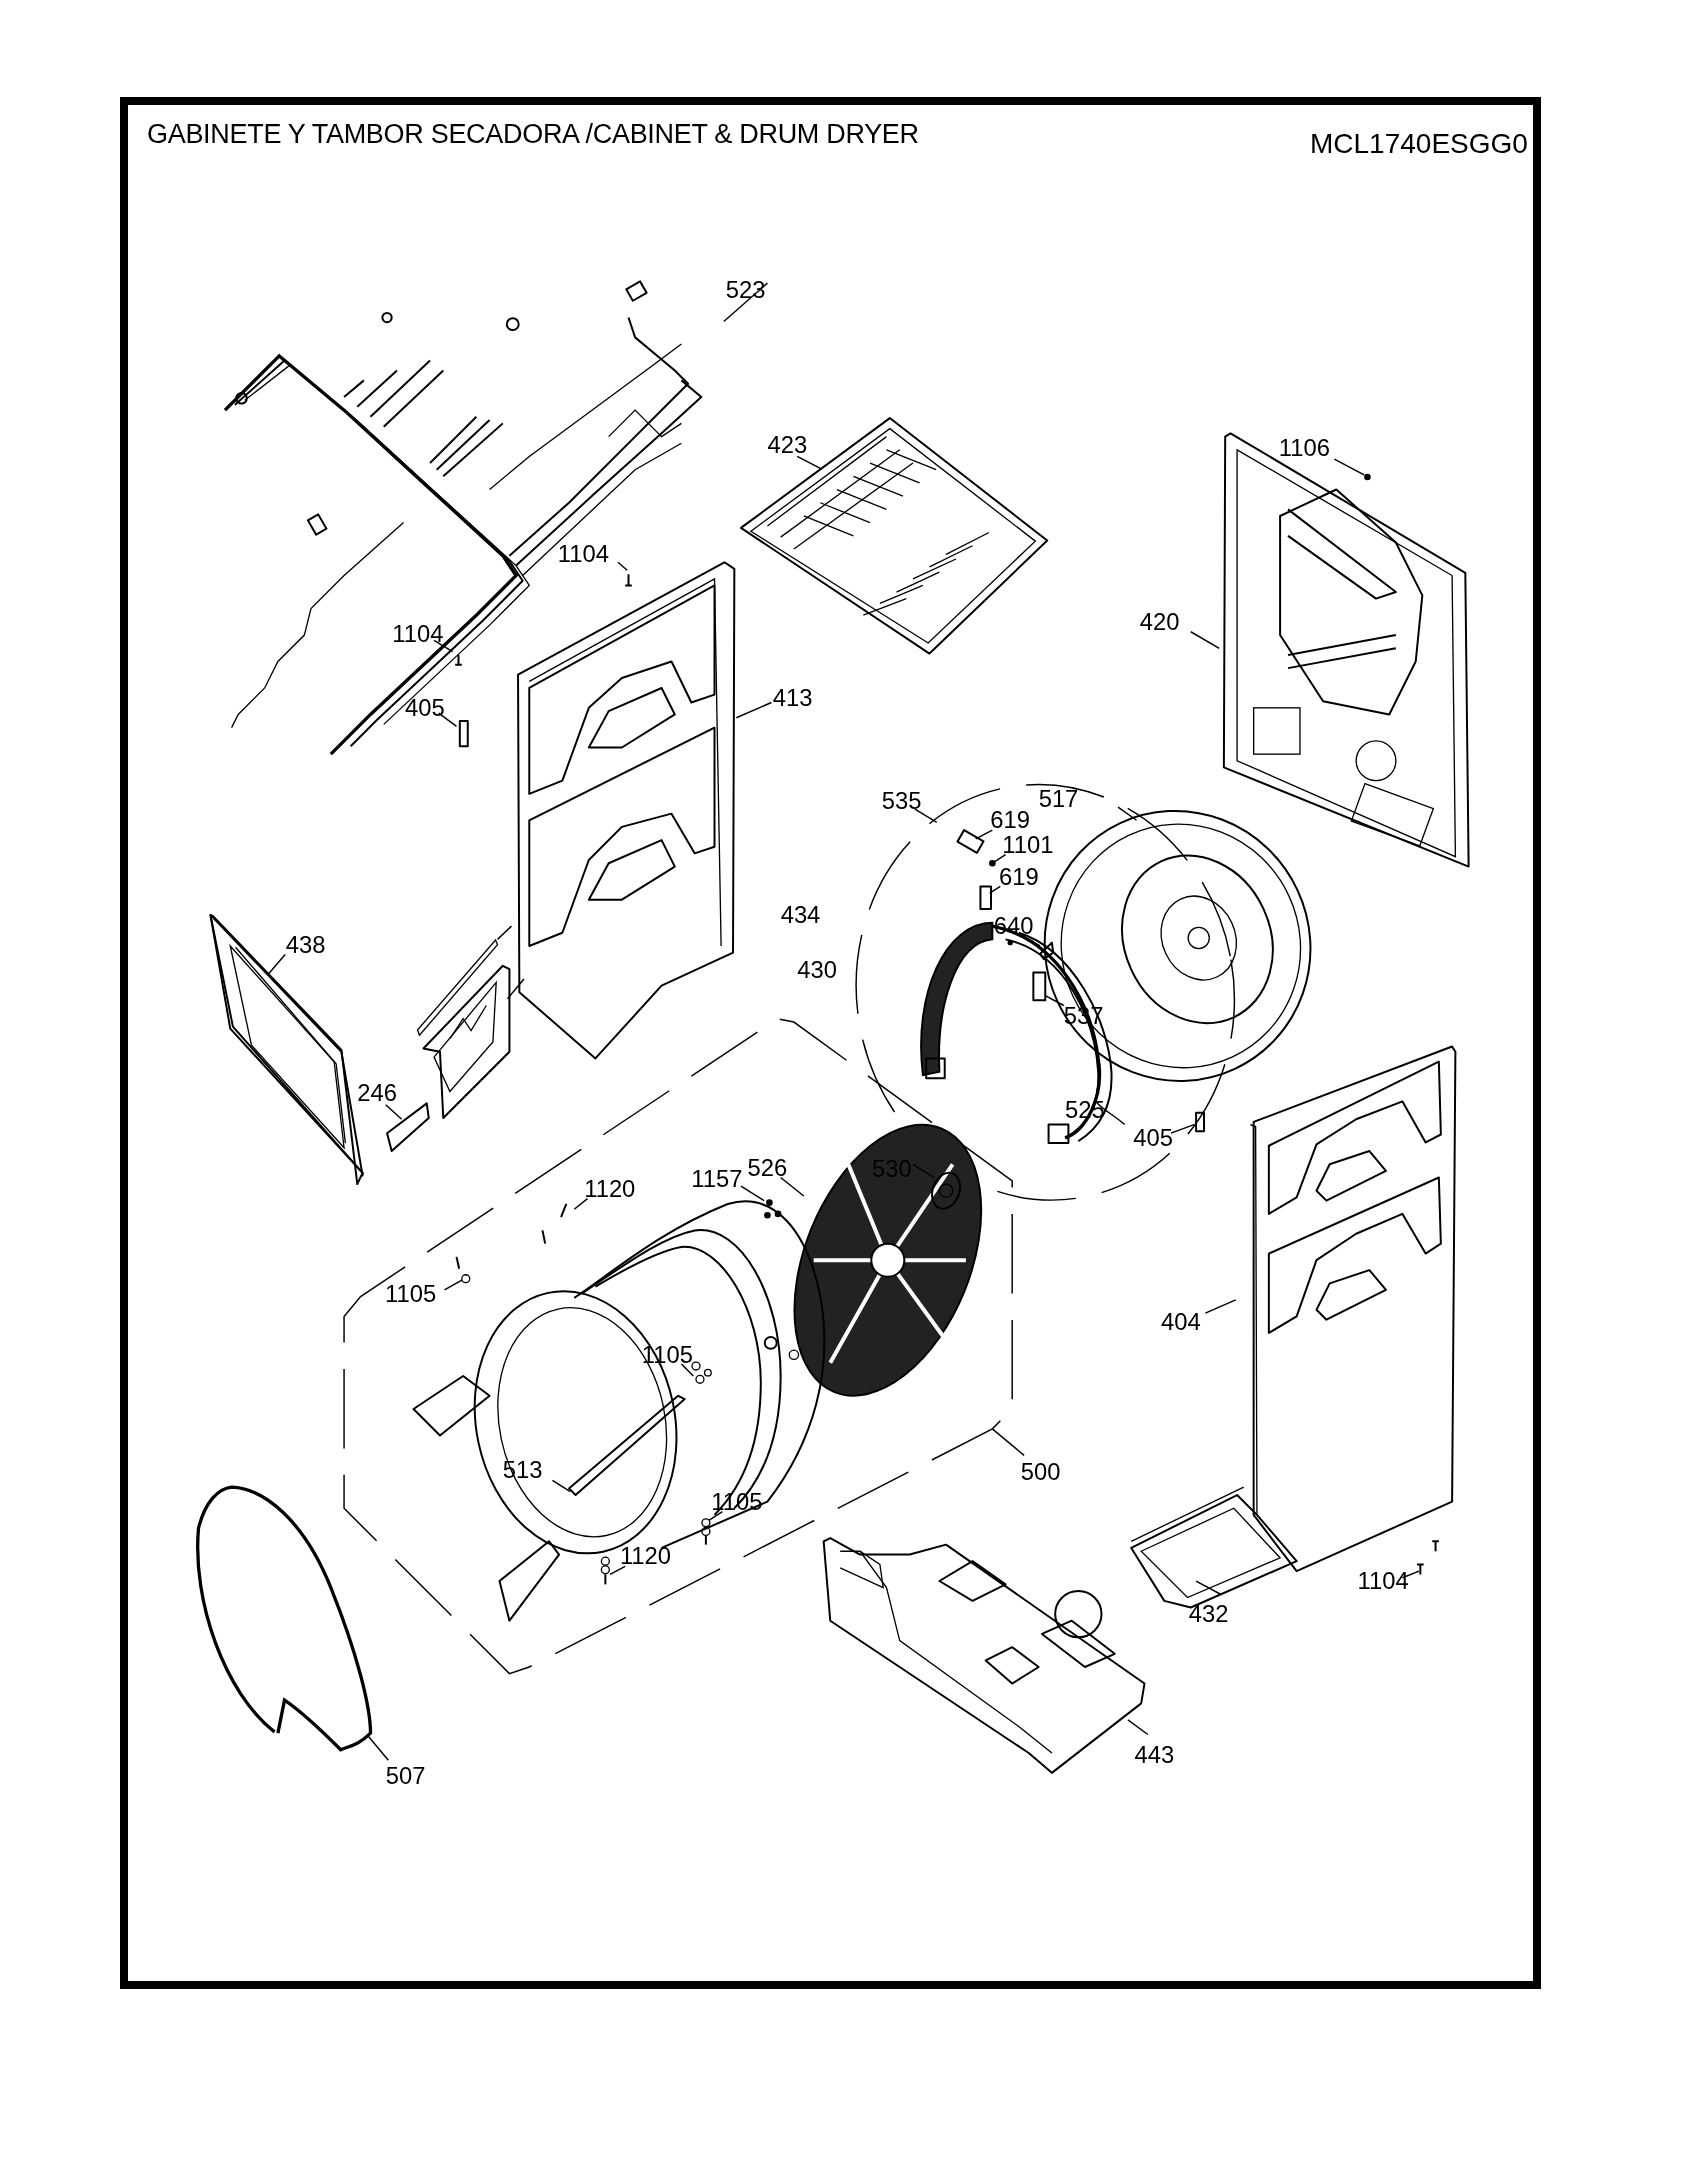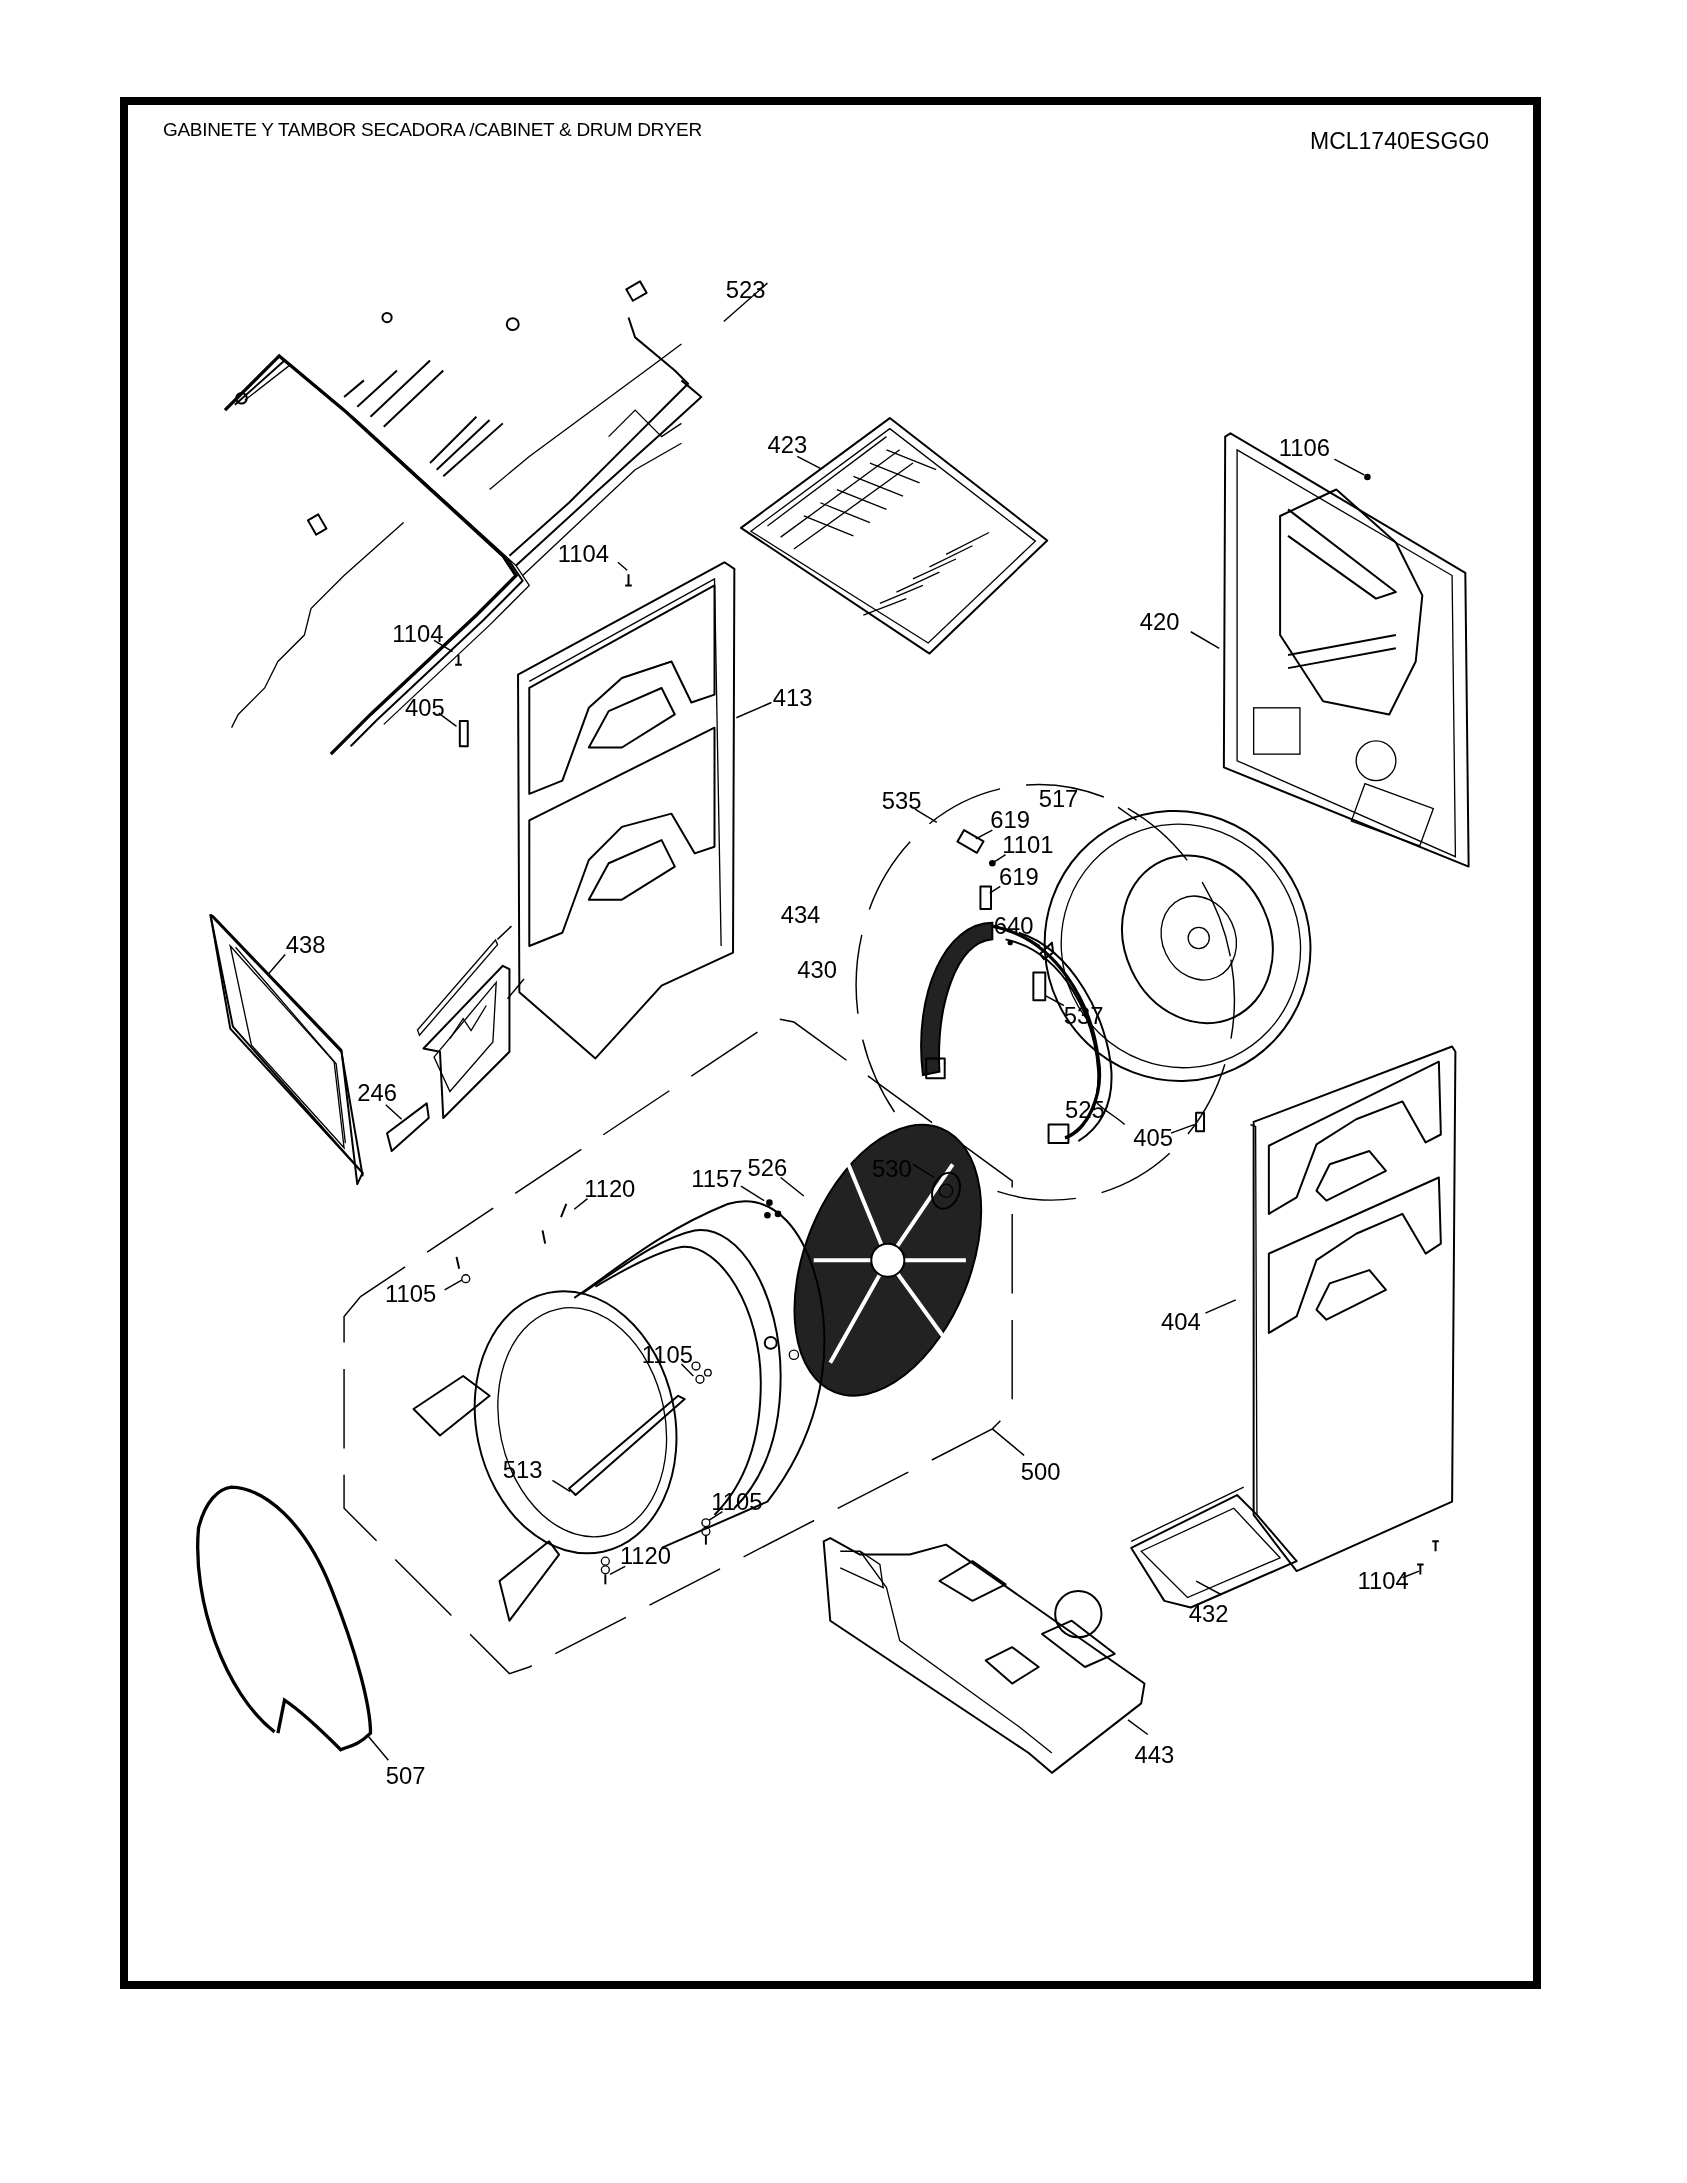--- a/index.html
+++ b/index.html
@@ -1,23 +1,23 @@
 <!DOCTYPE html>
 <html style="font-size:10.6px"><head>
 <meta charset="utf-8">
 <style>
   html, body { margin: 0; padding: 0; background: #ffffff; }
   body { width: 1687px; height: 2183px; position: relative; overflow: hidden;
          font-family: "Liberation Sans", sans-serif; }
   .frame { position: absolute; left: 120px; top: 97px; width: 1405px; height: 1876px;
            border: 8px solid #000; box-sizing: content-box; }
   .frame-shadow-b { position: absolute; left: 128px; top: 1985px; width: 1413px; height: 4px; background:#000; }
-  .title { position: absolute; left: 147px; top: 119px; font-size: 19px; color: #000;
-           letter-spacing: -0.3px; white-space: nowrap; margin-left: 16px; }
-  .model { position: absolute; left: 1310px; top: 128px; font-size: 23px; color: #000; white-space: nowrap; }
+  .title { position: absolute; left: 147px; top: 119px; font-size: 27px; color: #000;
+           letter-spacing: -0.3px; white-space: nowrap; }
+  .model { position: absolute; left: 1310px; top: 128px; font-size: 28px; color: #000; white-space: nowrap; }
   svg.diagram { position: absolute; left: 0; top: 0; width: 1687px; height: 2183px; }
   svg text.callout { font-family: "Liberation Sans", sans-serif; font-size: 36px; fill: #000; }
   .part { fill: none; stroke: #000; stroke-width: 3; stroke-linejoin: round; }
   .part-thin { fill: none; stroke: #000; stroke-width: 2; }
   .part-heavy { fill: none; stroke: #000; stroke-width: 5; }
   .leader { stroke: #000; stroke-width: 2.2; fill: none; }
   .phantom { fill: none; stroke: #000; stroke-width: 2.2; stroke-dasharray: 120 40; }
   .mesh { fill: #222; stroke: #000; stroke-width: 3; }
   .dot { fill: #000; }
 </style>

